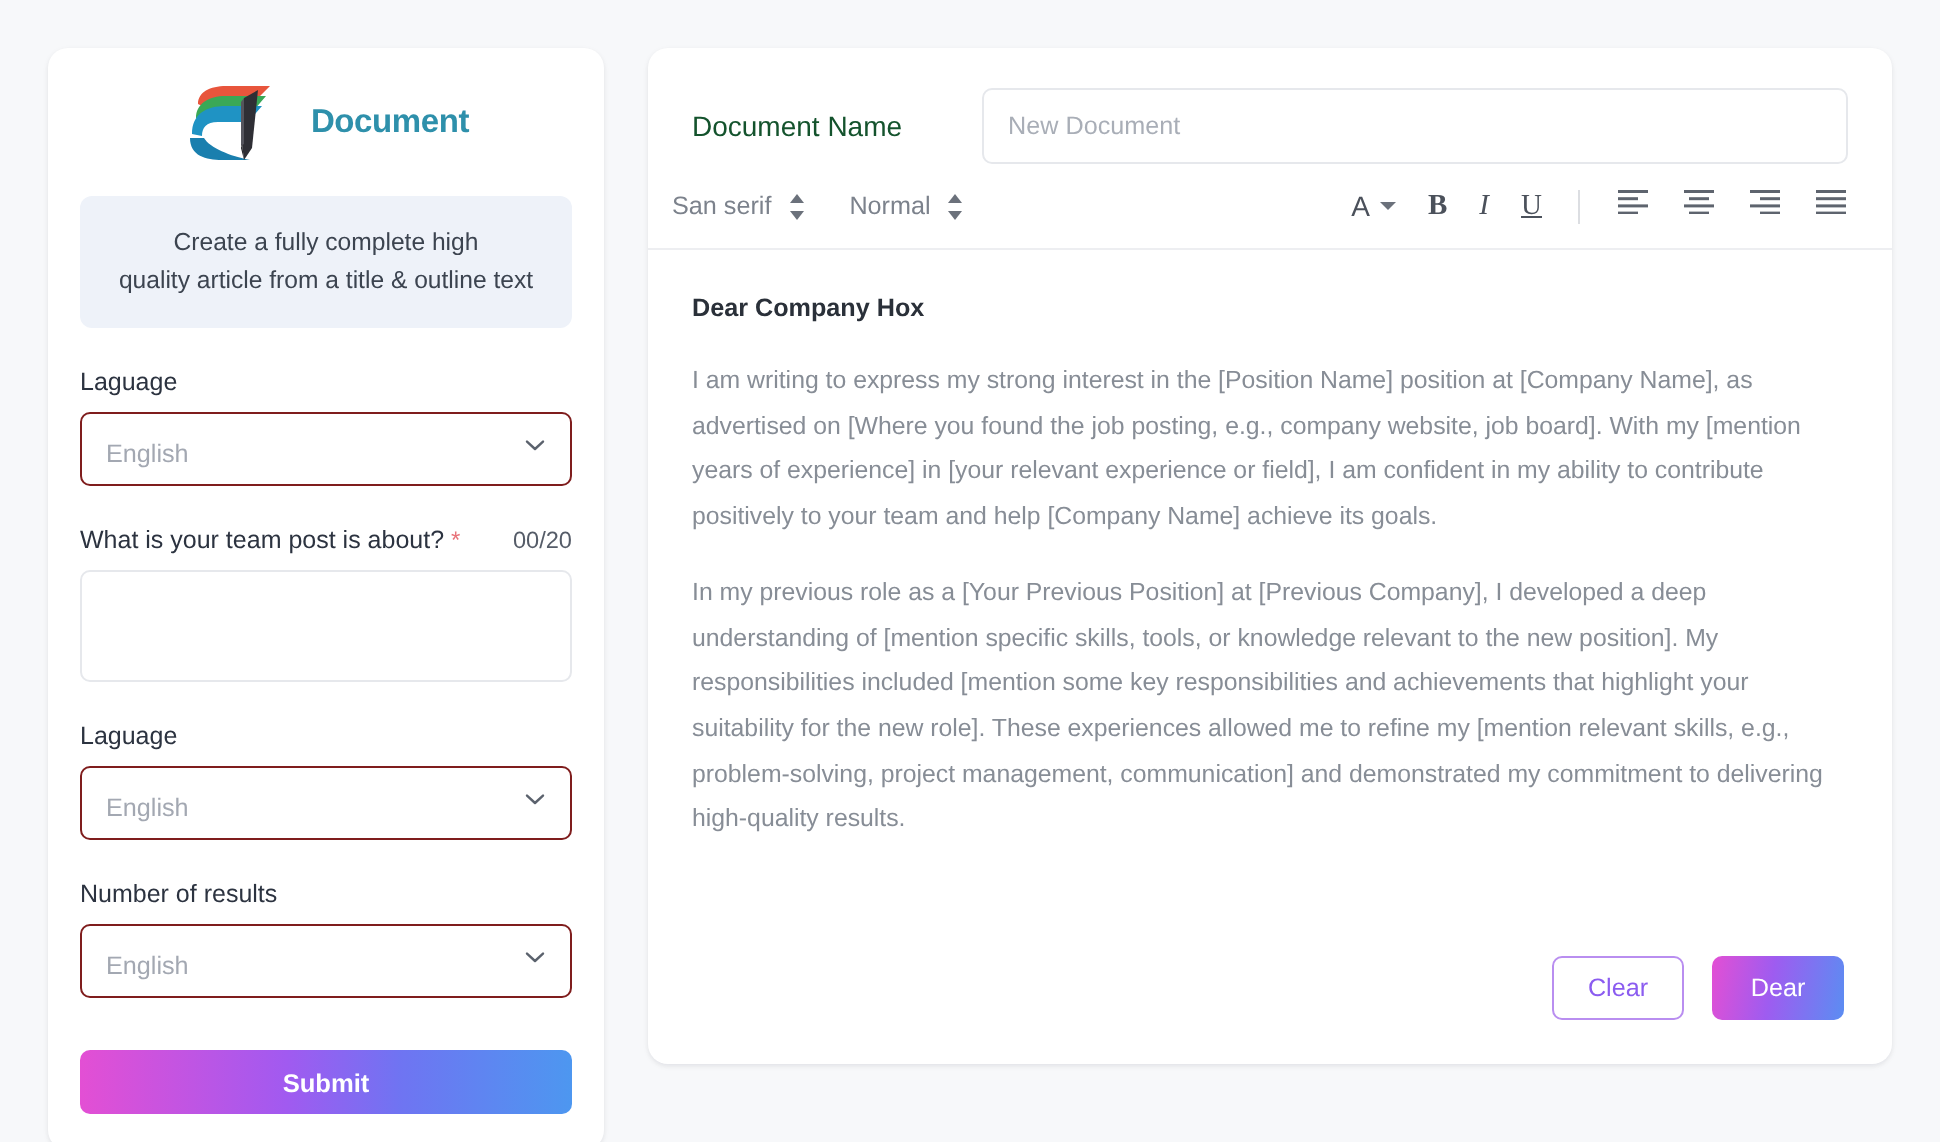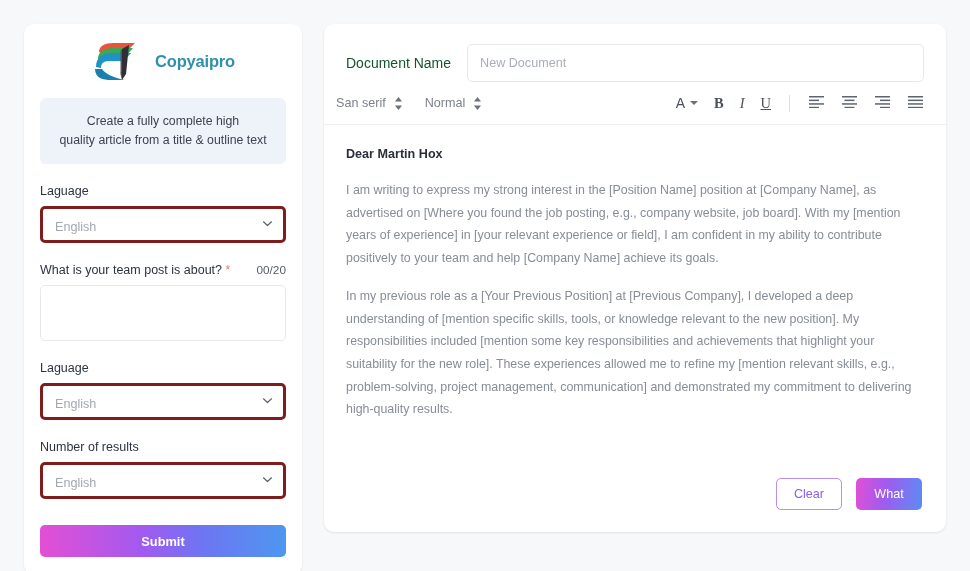--- a/index.html
+++ b/index.html
@@ -69,21 +69,21 @@
     font-size: 12.5px;
     color: #2c3340;
   }
   .req-star { color: #e8737a; font-size: 12px; }
   .counter { font-size: 11.8px; color: #555c68; }
 
   .select-wrap { position: relative; }
   .select-box {
     width: 100%;
     height: 37px;
-    border: 3px solid #7f1d1d;
+    border: 1px solid #7f1d1d;
     border-radius: 5px;
     background: #fff;
     font-family: "Liberation Sans", sans-serif;
     font-size: 12.6px;
     color: #a3a8b2;
     padding: 5px 34px 0 12px;
     display: flex;
     align-items: center;
   }
   .chevron {
@@ -144,20 +144,21 @@
     flex: 1;
     height: 38px;
     border: 1px solid #e6e8ec;
     border-radius: 5px;
     padding: 0 12px;
     font-family: "Liberation Sans", sans-serif;
     font-size: 12.6px;
     color: #7f1d1d;
     background: #fff;
     outline: none;
+    margin-left: 24px;
   }
   .doc-input::placeholder { color: #a9aeb7; }
 
   .toolbar {
     display: flex;
     align-items: center;
     padding: 12px 22px 12px 12px;
     border-bottom: 1px solid #edeef1;
   }
   .tool-group-left { display: flex; align-items: center; gap: 22px; }
@@ -249,21 +250,21 @@
         <svg viewBox="0 0 58 42" width="58" height="42">
           <path d="M8 12 C8 6 14 3 22 3 L44 3 L38 9 L20 9 C14 9 12 11 12 14 Z" fill="#e8553c"></path>
           <path d="M7 19 C7 12 13 8 22 8 L42 8 L36 15 L19 15 C13 15 11 17 11 20 Z" fill="#3aa856"></path>
           <path d="M5 27 C5 17 12 13 22 13 L40 13 L33 21 L18 21 C12 21 10 24 10 28 Z" fill="#1f93c4"></path>
           <path d="M4 29 C4 38 12 40 20 40 L34 40 C24 38 14 34 11 29 Z" fill="#1a7fae"></path>
           <path d="M38 5 L35 34 L31 40 L30 32 L31 9 Z" fill="#2f2f35"></path>
           <path d="M31 9 L31 32 L29.5 33 L29.5 11 Z" fill="#55555d"></path>
           <path d="M30 32 L31 40 L29.5 34 Z" fill="#1a1a1f"></path>
         </svg>
       </span>
-      <span class="logo-text">Copyaipro</span>
+      <span class="logo-text">Document</span>
     </div>
 
     <div class="info-box">
       <p>Create a fully complete high</p>
       <p>quality  article from a title &amp; outline text</p>
     </div>
 
     <div class="field">
       <div class="field-label-row">
         <span class="field-label">Laguage</span>
@@ -407,23 +408,23 @@
               <rect x="1" y="4.6" width="15" height="1.5" fill="#5e646e"></rect>
               <rect x="1" y="8.2" width="15" height="1.5" fill="#5e646e"></rect>
               <rect x="1" y="11.8" width="15" height="1.2" fill="#5e646e"></rect>
             </svg>
           </span>
         </div>
       </div>
     </div>
 
     <div class="doc-body">
-      <div class="doc-greeting">Dear Martin Hox</div>
+      <div class="doc-greeting">Dear Company Hox</div>
       <p class="doc-para">I am writing to express my strong interest in the [Position Name] position at [Company Name], as advertised on [Where you found the job posting, e.g., company website, job board]. With my [mention years of experience] in [your relevant experience or field], I am confident in my ability to contribute positively to your team and help [Company Name] achieve its goals.</p>
       <p class="doc-para">In my previous role as a [Your Previous Position] at [Previous Company], I developed a deep understanding of [mention specific skills, tools, or knowledge relevant to the new position]. My responsibilities included [mention some key responsibilities and achievements that highlight your suitability for the new role]. These experiences allowed me to refine my [mention relevant skills, e.g., problem-solving, project management, communication] and demonstrated my commitment to delivering high-quality results.</p>
     </div>
 
     <div class="doc-footer">
       <button class="btn-clear">Clear</button>
-      <button class="btn-save">What</button>
+      <button class="btn-save">Dear</button>
     </div>
   </section>
 </div>
 
 </body></html>

